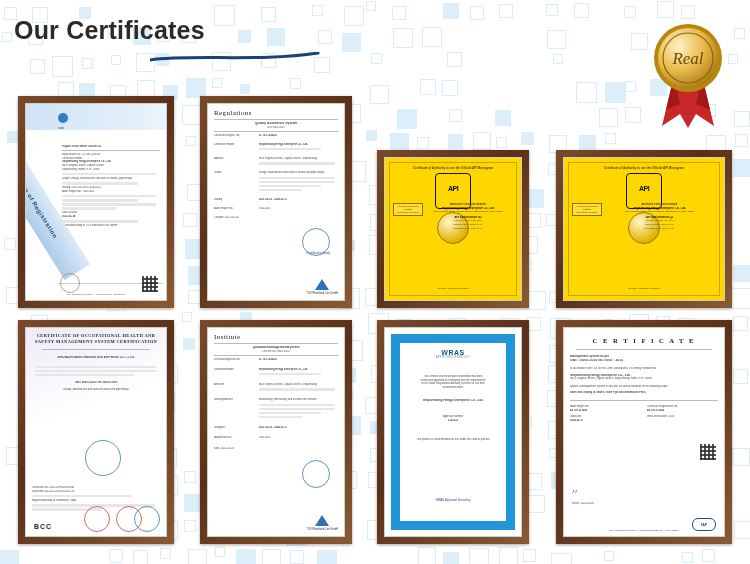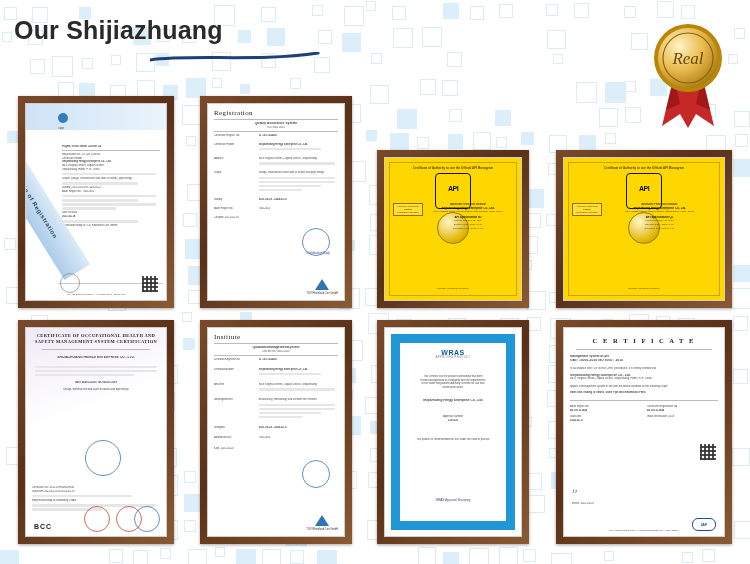--- a/index.html
+++ b/index.html
@@ -665,21 +665,21 @@
       <div class="bg-sq filled" style="left: 443px; top: 552px; width: 14px; height: 14px;"></div>
       <div class="bg-sq" style="left: 469px; top: 548px; width: 18px; height: 18px;"></div>
       <div class="bg-sq" style="left: 499px; top: 547px; width: 17px; height: 17px;"></div>
       <div class="bg-sq" style="left: 523px; top: 549px; width: 11px; height: 11px;"></div>
       <div class="bg-sq" style="left: 551px; top: 553px; width: 19px; height: 19px;"></div>
       <div class="bg-sq" style="left: 604px; top: 551px; width: 8px; height: 8px;"></div>
       <div class="bg-sq" style="left: 682px; top: 552px; width: 9px; height: 9px;"></div>
       <div class="bg-sq" style="left: 702px; top: 549px; width: 11px; height: 11px;"></div>
     </div>
 
-  <div id="title">Our Shijiazhuang</div>
+  <div id="title">Our Certificates</div>
   <svg id="title-underline" viewBox="0 0 170 10">
     <path d="M0 8 C 40 2, 110 10, 168 1" stroke="#1f3f77" stroke-width="3" fill="none" stroke-linecap="round"></path>
   </svg>
 
   <svg id="seal" viewBox="0 0 96 116">
     <path d="M34 62 L22 112 L40 100 L48 114 L56 100 L74 112 L62 62 Z" fill="#c62828"></path>
     <path d="M34 62 L26 96 L40 90 Z" fill="#a21818"></path>
     <path d="M62 62 L70 96 L56 90 Z" fill="#a21818"></path>
     <circle cx="48" cy="44" r="34" fill="#b8860b"></circle>
     <circle cx="48" cy="44" r="30" fill="url(#g1)"></circle>
@@ -729,21 +729,21 @@
         <div class="qr" style="right:8px; bottom:8px;"></div>
         <div class="stamp gray" style="left:34px; bottom:7px; width:18px; height:18px;"></div>
         <span class="t c" style="position:absolute; left:6px; right:6px; bottom:3px; font-size:2.2px;">TUV Rheinland Cert GmbH - Am Grauen Stein - 51105 Koln</span>
       </div>
     </div>
   </div>
 
   <div class="frame" id="c2" style="left:200px; top:96px; width:152px; height:212px;">
     <div class="mat">
       <div class="doc">
-        <span class="hd" style="text-align:left; font-size:7px; font-family:'Liberation Serif',serif; font-weight:normal;">Registration</span>
+        <span class="hd" style="text-align:left; font-size:7px; font-family:'Liberation Serif',serif; font-weight:normal;">Regulations</span>
         <div class="rule"></div>
         <span class="t c b" style="font-size:3.4px;">Quality Assurance System</span>
         <span class="t c">ISO 9001:2015</span>
         <div class="rule"></div>
         <div>
           <div style="margin-bottom:5px;">
             <div class="col-left">
                 <span class="t">Certificate Registr. No.</span>
               </div>
             <div class="col-right">

